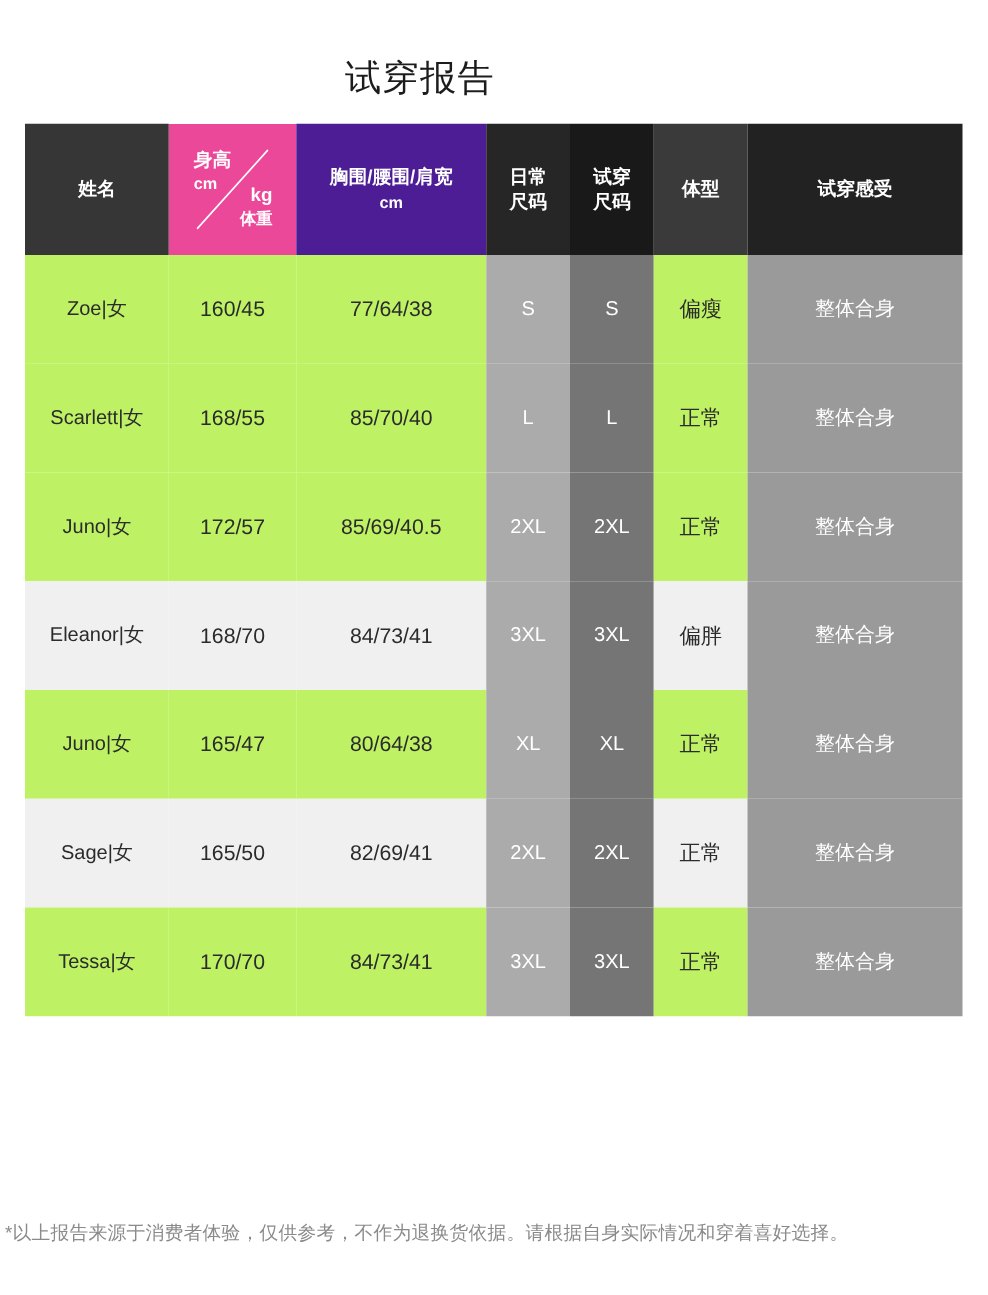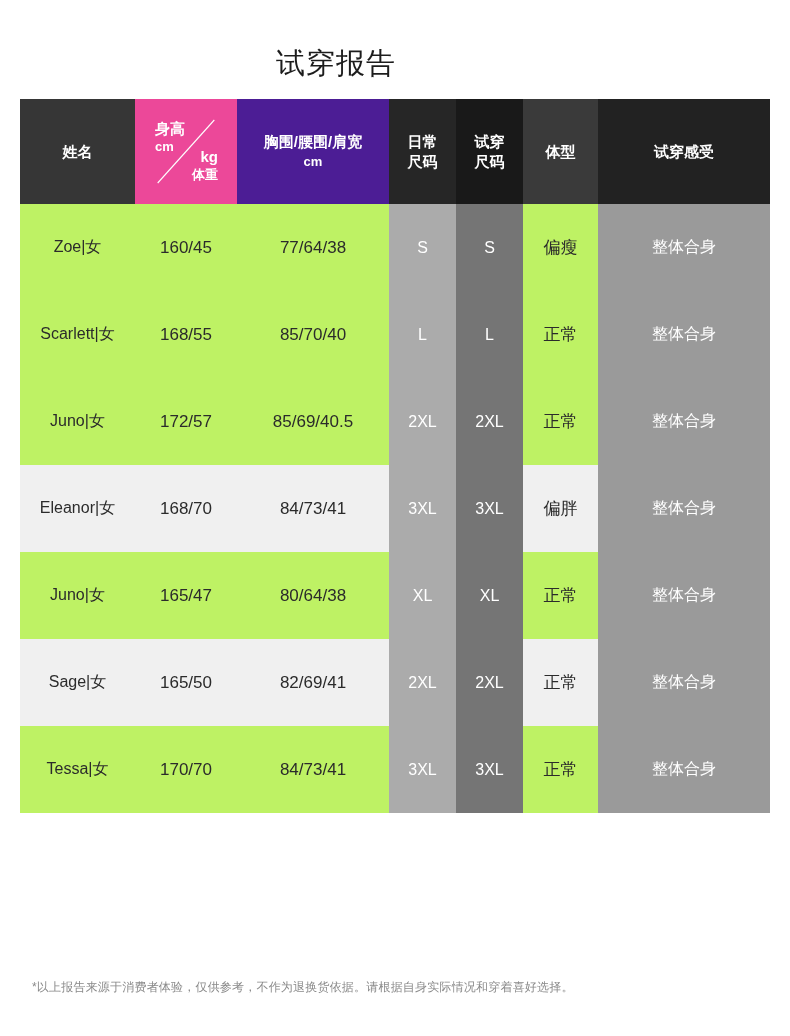--- a/index.html
+++ b/index.html
@@ -138,24 +138,24 @@
   }
   tbody td.feel {
     background: #9a9a9a;
     color: #ffffff;
     font-size: 16px;
   }
 
   
   .footnote {
     position: absolute;
-    left: 32px;
+    left: 4px;
     top: 977px;
     width: 750px;
-    font-size: 12px;
+    font-size: 15px;
     line-height: 20px;
     color: #8a8a8a;
     text-align: left;
     letter-spacing: 0.2px;
   }
 </style>
 </head>
 <body>
 
 <div class="page">

